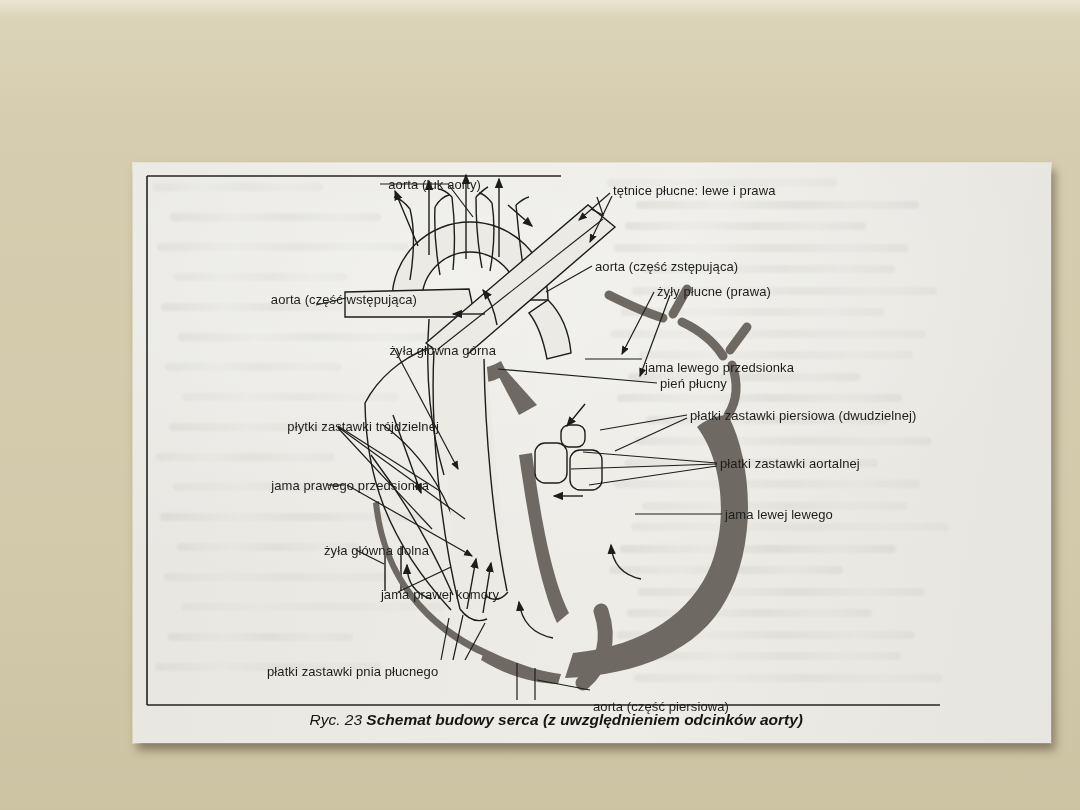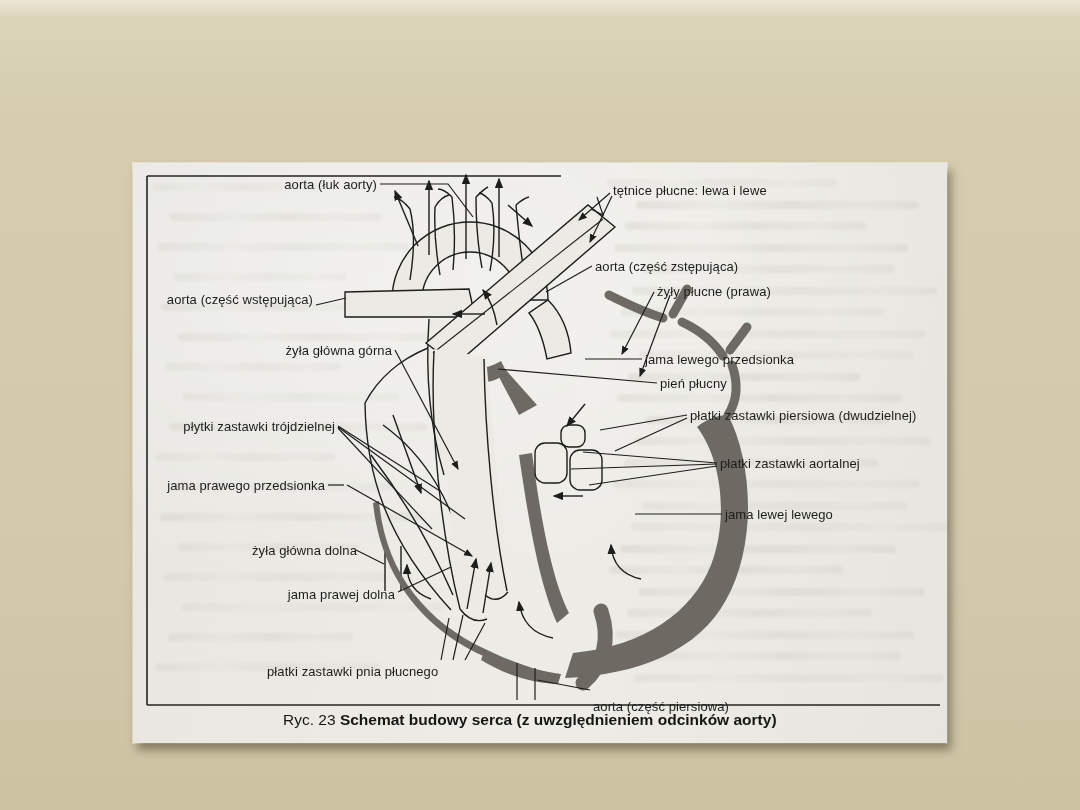--- a/index.html
+++ b/index.html
@@ -1,28 +1,28 @@
 <!DOCTYPE html>
 <html><head>
 <meta charset="utf-8">
 <style>
   html,body{margin:0;padding:0;background:#d6cdb0;}
   .slide{position:relative;width:1080px;height:810px;overflow:hidden;
     background:linear-gradient(180deg,#ebe6d4 0px,#dcd4b9 18px,#d6cdb0 120px,#d2c9ab 70%,#ccc3a3 100%);
     font-family:"Liberation Sans", sans-serif;}
-  .page{position:absolute;left:133px;top:163px;width:814px;height:580px;
+  .page{position:absolute;left:133px;top:163px;width:918px;height:580px;
     background:
       radial-gradient(120% 90% at 30% 20%, rgba(255,255,255,.35), rgba(0,0,0,0) 60%),
       linear-gradient(100deg,#e7e6e1 0%,#edecE7 55%,#e6e5df 100%);
     background-color:#e9e8e3;
     box-shadow:4px 7px 9px rgba(75,66,42,.55), 0 0 0 1px rgba(255,255,255,.5);}
   .art{position:absolute;left:0;top:0;}
   .lbl{position:absolute;font-size:13px;color:#1d1d1b;white-space:nowrap;letter-spacing:.1px;}
-  .caption{position:absolute;left:150px;top:548px;width:520px;text-align:left;
-    font-size:15.5px;color:#161614;}
+  .caption{position:absolute;left:150px;top:548px;width:520px;text-align:right;
+    font-size:15.5px;color:#161614;font-style:italic;}
   .caption b{font-weight:bold;}
   .ghostline{position:absolute;height:8px;border-radius:4px;filter:blur(.8px);
     background:linear-gradient(90deg,rgba(118,112,96,.55),rgba(118,112,96,.15) 30%,rgba(118,112,96,.5) 55%,rgba(118,112,96,.2) 80%,rgba(118,112,96,.45));}
 </style>
 </head>
 <body>
 
 <div class="slide">
   <div class="page">
 
@@ -206,28 +206,28 @@
           <path d="M402,505 V537"></path>
         <path d="M457,527 L404,517"></path>
       </g>
     </svg>
 
     <span class="lbl" style="right:570px;top:14px">aorta (łuk aorty)</span>
     <span class="lbl" style="right:634px;top:129px">aorta (część wstępująca)</span>
     <span class="lbl" style="right:555px;top:180px">żyła główna górna</span>
     <span class="lbl" style="right:612px;top:256px">płytki zastawki trójdzielnej</span>
     <span class="lbl" style="right:622px;top:315px">jama prawego przedsionka</span>
-    <span class="lbl" style="right:590px;top:380px">żyła główna dolna</span>
-    <span class="lbl" style="right:552px;top:424px">jama prawej dolna</span>
+    <span class="lbl" style="right:622px;top:380px">żyła główna dolna</span>
+    <span class="lbl" style="right:552px;top:424px">jama prawej komory</span>
     <span class="lbl" style="left:134px;top:501px">płatki zastawki pnia płucnego</span>
 
-    <span class="lbl" style="left:480px;top:20px">tętnice płucne: lewa i lewe</span>
+    <span class="lbl" style="left:480px;top:20px">tętnice płucne: lewe i prawa</span>
     <span class="lbl" style="left:462px;top:96px">aorta (część zstępująca)</span>
     <span class="lbl" style="left:524px;top:121px">żyły płucne (prawa)</span>
-    <span class="lbl" style="left:512px;top:189px">jama lewego przedsionka</span>
+    <span class="lbl" style="left:512px;top:197px">jama lewego przedsionka</span>
     <span class="lbl" style="left:527px;top:213px">pień płucny</span>
     <span class="lbl" style="left:557px;top:245px">płatki zastawki piersiowa (dwudzielnej)</span>
     <span class="lbl" style="left:587px;top:293px">płatki zastawki aortalnej</span>
     <span class="lbl" style="left:592px;top:344px">jama lewej lewego</span>
     <span class="lbl" style="left:460px;top:536px">aorta (część piersiowa)</span>
 
     <div class="caption">
       <span>Ryc. 23</span>
       <b>Schemat budowy serca (z uwzględnieniem odcinków aorty)</b>
     </div>

